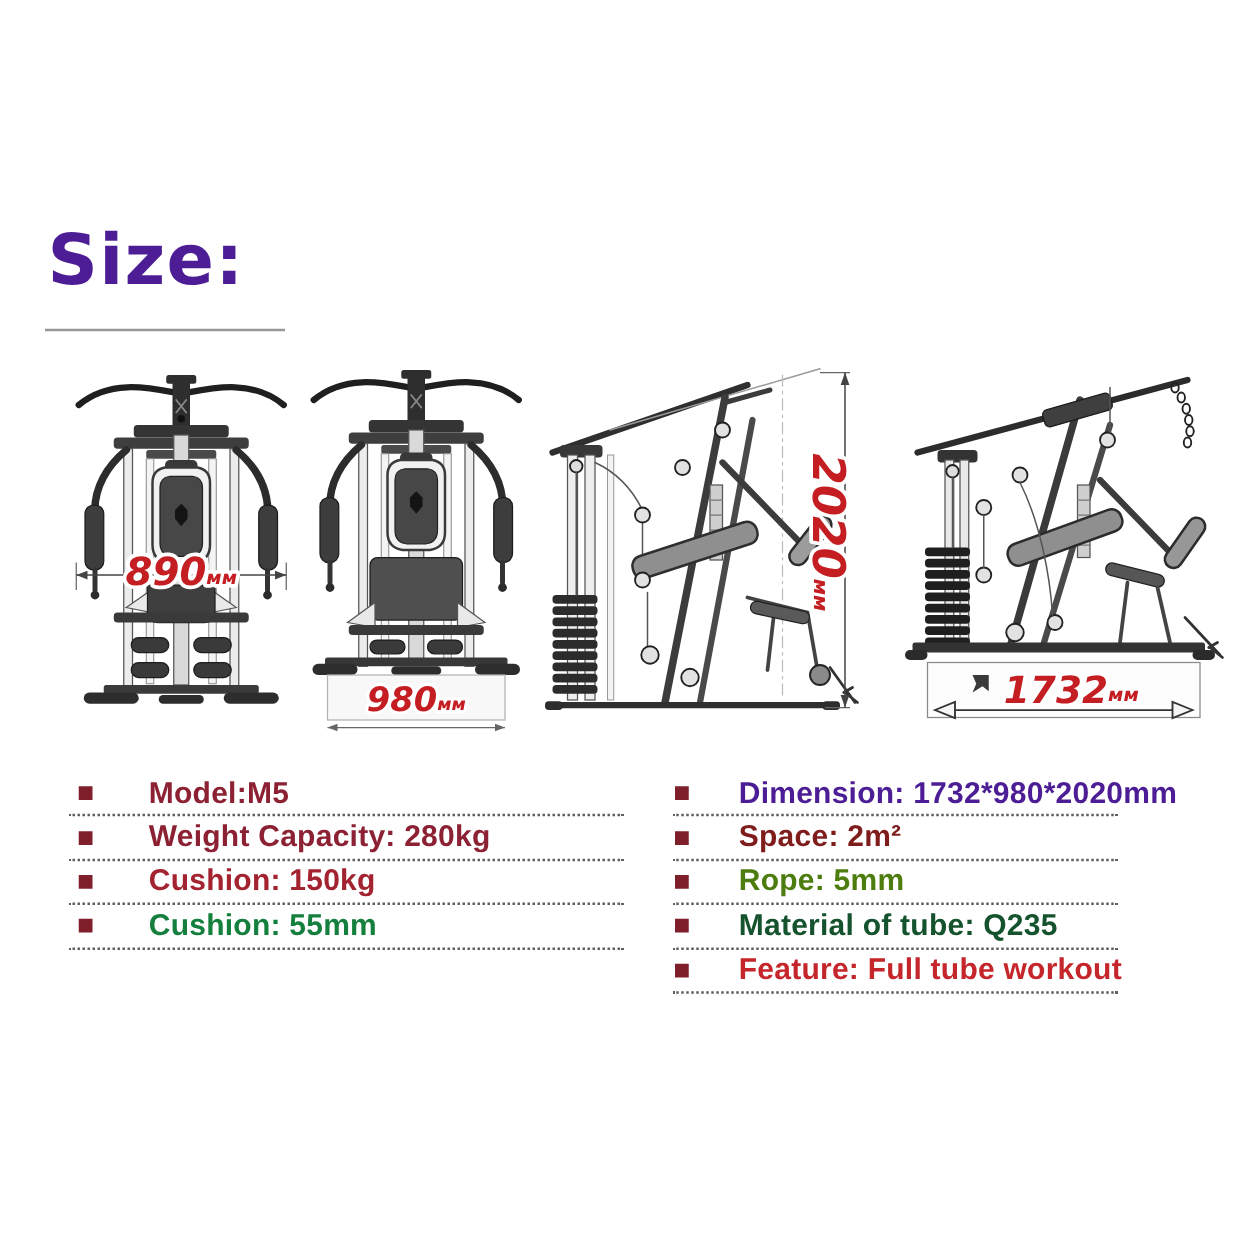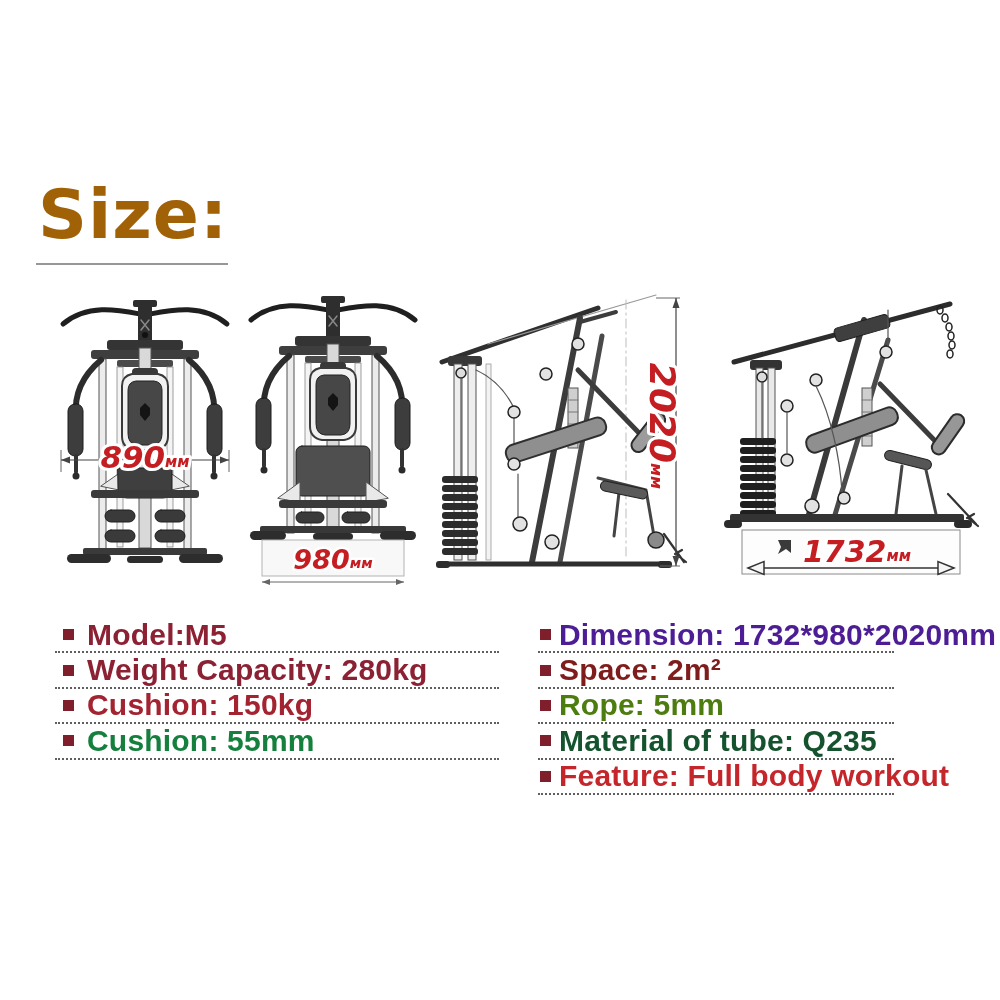--- a/index.html
+++ b/index.html
@@ -1,33 +1,33 @@
 <!DOCTYPE html>
 <html><head>
 <meta charset="utf-8">
 <style>
   html,body{margin:0;padding:0;background:#fff;}
   .canvas{position:relative;width:1000px;height:1000px;background:#ffffff;overflow:hidden;
           font-family:"Liberation Sans",sans-serif;}
-  .page-title{position:absolute;left:38px;top:178px;font-size:68px;font-weight:700;
-              color:#a16207;letter-spacing:1px;line-height:1.1;font-family:"DejaVu Sans",sans-serif;}
+  .page-title{position:absolute;left:38px;top:178px;font-size:56px;font-weight:700;
+              color:#4c1d95;letter-spacing:1px;line-height:1.1;font-family:"DejaVu Sans",sans-serif;}
   .title-underline{position:absolute;left:36px;top:263px;width:192px;height:2px;background:#979797;}
   .fig{position:absolute;}
   .fig1{left:55px;top:288px;}
   .fig2{left:238px;top:286px;}
   .fig3{left:428px;top:278px;}
   .fig4{left:712px;top:288px;}
   .specs{position:absolute;top:618px;}
   .specs-left{left:55px;width:444px;}
   .specs-right{left:538px;width:356px;}
   .spec-row{height:35.4px;box-sizing:border-box;border-bottom:2px dotted #5f5f5f;
             display:flex;align-items:center;}
   .bullet{width:11px;height:11px;flex:0 0 11px;margin:0 13px 0 8px;display:inline-block;}
   .specs-right .bullet{margin:0 8px 0 2px;}
-  .spec-text{font-size:30px;font-weight:700;letter-spacing:0.2px;white-space:nowrap;}
+  .spec-text{font-size:24px;font-weight:700;letter-spacing:0.2px;white-space:nowrap;margin-left:32px;}
   svg text{font-family:"DejaVu Sans",sans-serif;}
 </style>
 </head>
 <body>
 
 <div class="canvas">
 
   <div class="page-title">Size:</div>
   <div class="title-underline"></div>
 
@@ -279,17 +279,17 @@
       <div class="spec-row">
         <span class="bullet" style="background: rgb(126, 31, 43);"></span>
         <span class="spec-text" style="color: #4d7c0f;">Rope: 5mm</span>
       </div>
       <div class="spec-row">
         <span class="bullet" style="background: rgb(126, 31, 43);"></span>
         <span class="spec-text" style="color: #14532d;">Material of tube: Q235</span>
       </div>
       <div class="spec-row">
         <span class="bullet" style="background: rgb(126, 31, 43);"></span>
-        <span class="spec-text" style="color: rgb(197, 38, 43);">Feature: Full body workout</span>
+        <span class="spec-text" style="color: rgb(197, 38, 43);">Feature: Full tube workout</span>
       </div>
     </div>
 
 </div>
 
 </body></html>

